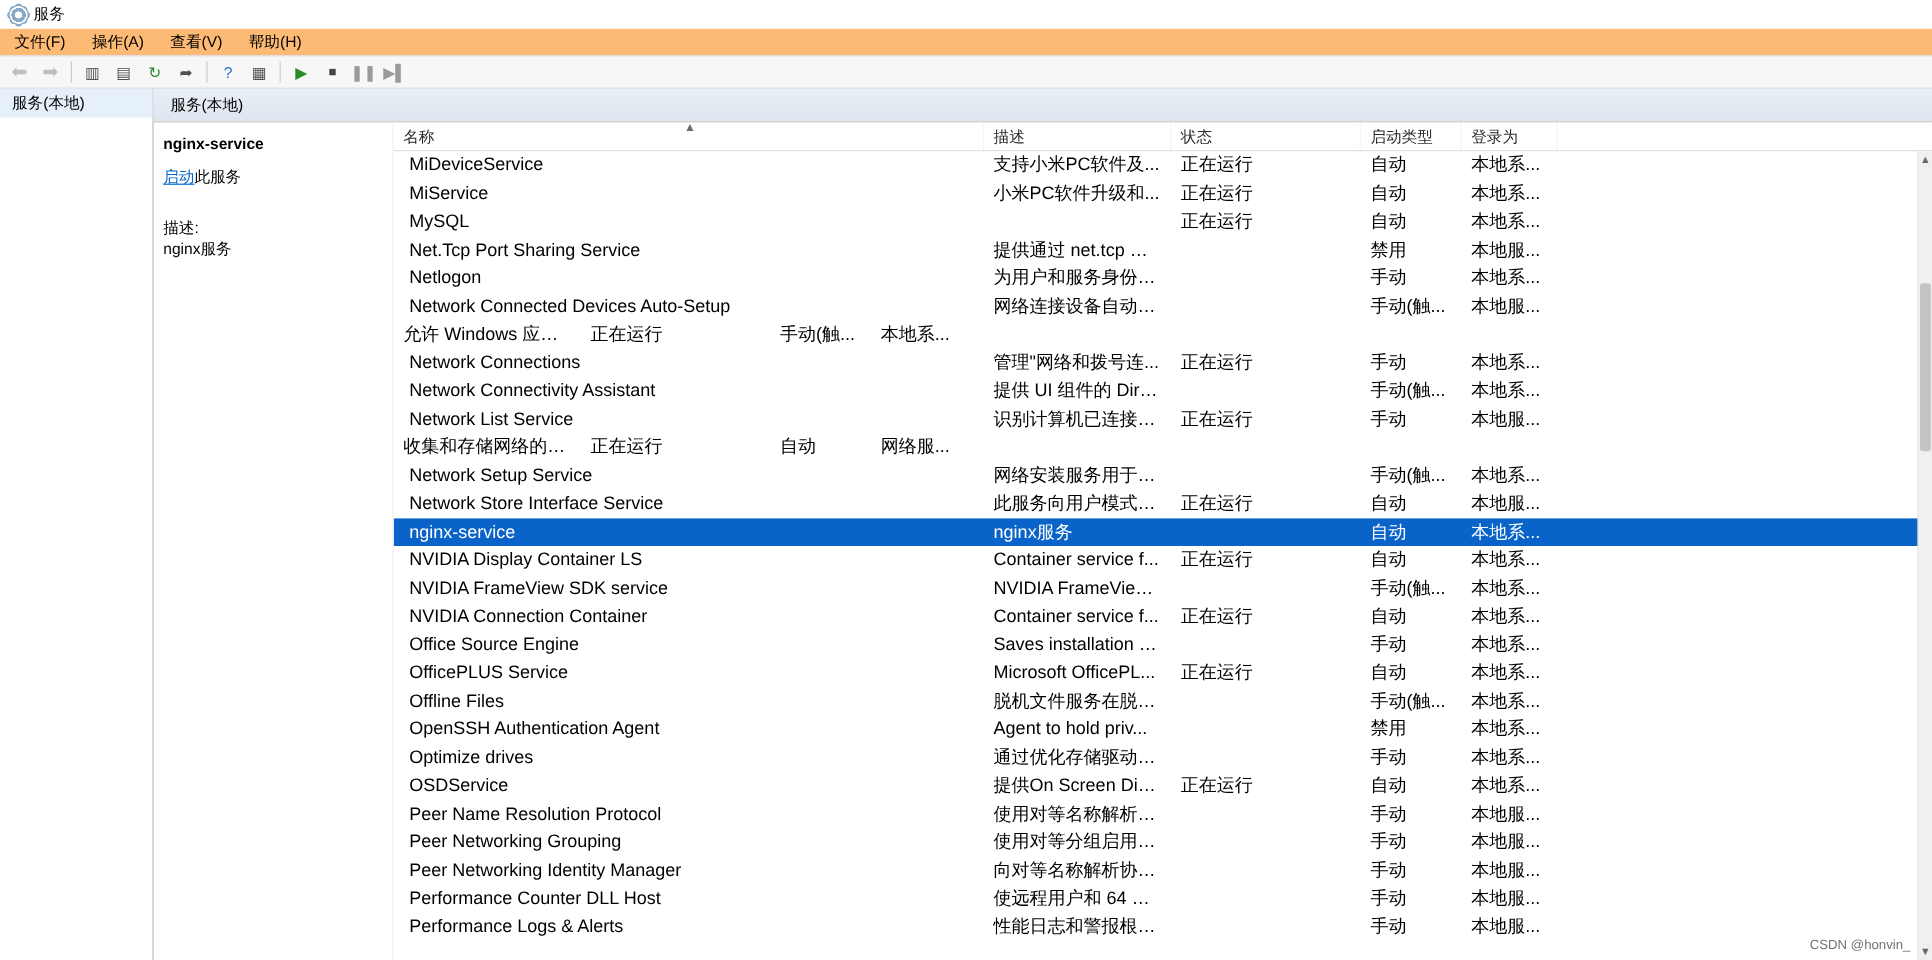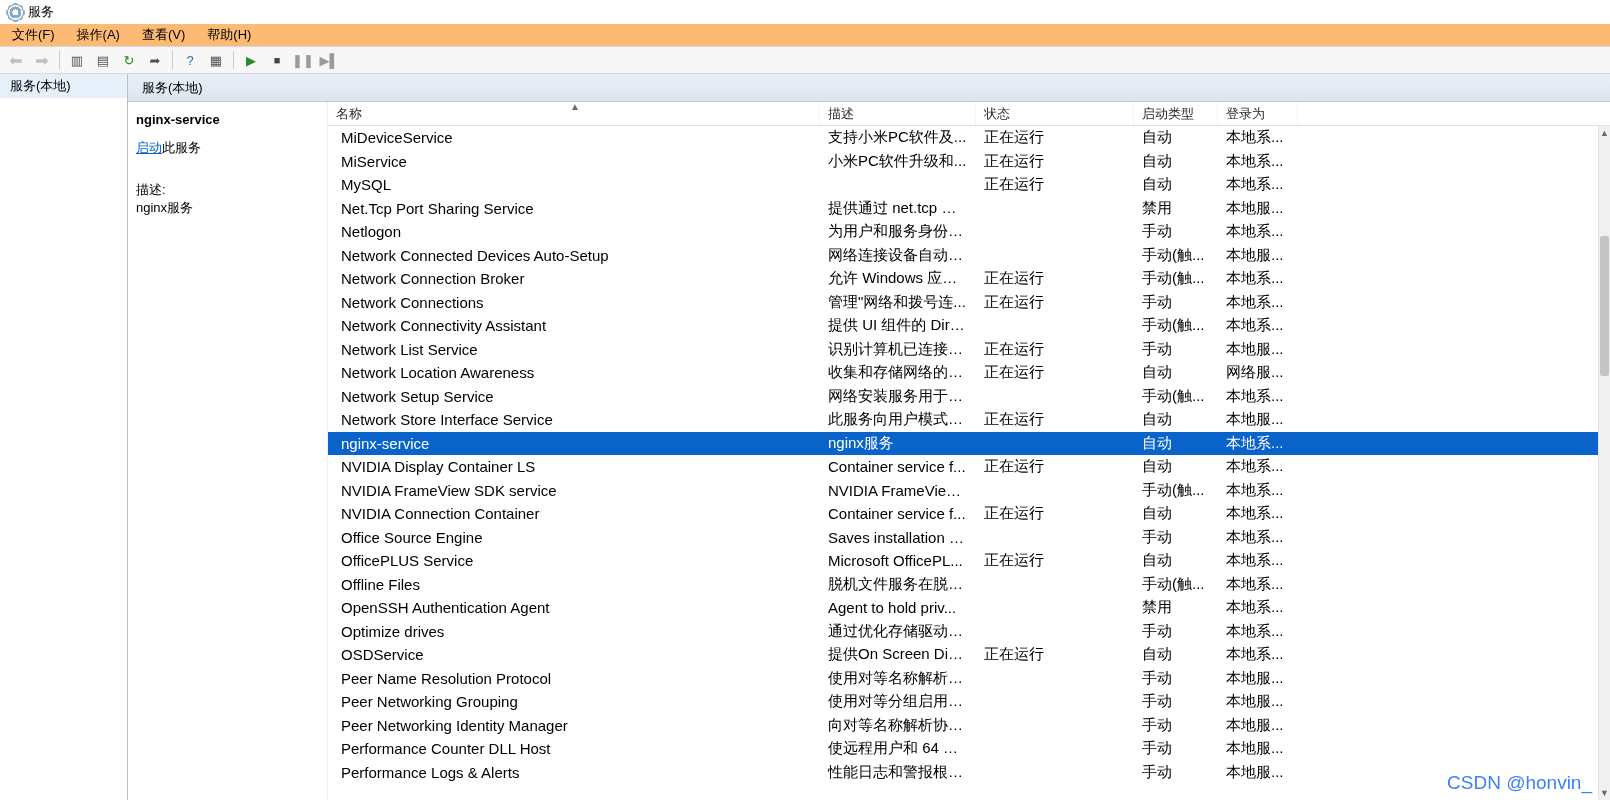--- a/index.html
+++ b/index.html
@@ -97,21 +97,21 @@
   .row .cell-logon{ width: 80px; }
   .cell { overflow: hidden; white-space: nowrap; text-overflow: ellipsis; }
   .scrollbar {
     position:absolute; right:0; top:24px; bottom:0; width:12px;
     background:#f0f0f0; border-left:1px solid #e4e4e4;
   }
   .scroll-thumb{ position:absolute; left:1px; right:1px; top:110px; height:140px; background:#c4c4c4; border-radius:2px;}
   .scroll-btn{position:absolute; left:0; right:0; height:14px; display:flex;align-items:center;justify-content:center;font-size:9px;color:#666;}
   .scroll-btn.up{top:0;} .scroll-btn.down{bottom:0;}
   .watermark {
-    position: fixed; right: 18px; bottom: 6px; color: #3b82f6; font-size: 19px;
+    position: fixed; right: 18px; bottom: 6px; color: #737373; font-size: 11px;
     font-family: Arial,sans-serif;
   }
 </style>
 </head>
 <body>
 
 <div class="titlebar">
   <span class="icon">
       <span class="gear"></span>
     </span>
@@ -256,24 +256,20 @@
               <div class="cell-name">
                 <span class="icon"><span class="gear small"></span></span>
                 <span>Network Connected Devices Auto-Setup</span>
               </div>
               <div class="cell cell-desc">网络连接设备自动安...</div>
               <div class="cell cell-stat"></div>
               <div class="cell cell-start">手动(触...</div>
               <div class="cell cell-logon">本地服...</div>
             </div>
             <div class="row">
-              <div class="cell-name">
-                <span class="icon"><span class="gear small"></span></span>
-                <span>Network Connection Broker</span>
-              </div>
               <div class="cell cell-desc">允许 Windows 应用...</div>
               <div class="cell cell-stat">正在运行</div>
               <div class="cell cell-start">手动(触...</div>
               <div class="cell cell-logon">本地系...</div>
             </div>
             <div class="row">
               <div class="cell-name">
                 <span class="icon"><span class="gear small"></span></span>
                 <span>Network Connections</span>
               </div>
@@ -296,24 +292,20 @@
               <div class="cell-name">
                 <span class="icon"><span class="gear small"></span></span>
                 <span>Network List Service</span>
               </div>
               <div class="cell cell-desc">识别计算机已连接的...</div>
               <div class="cell cell-stat">正在运行</div>
               <div class="cell cell-start">手动</div>
               <div class="cell cell-logon">本地服...</div>
             </div>
             <div class="row">
-              <div class="cell-name">
-                <span class="icon"><span class="gear small"></span></span>
-                <span>Network Location Awareness</span>
-              </div>
               <div class="cell cell-desc">收集和存储网络的配...</div>
               <div class="cell cell-stat">正在运行</div>
               <div class="cell cell-start">自动</div>
               <div class="cell cell-logon">网络服...</div>
             </div>
             <div class="row">
               <div class="cell-name">
                 <span class="icon"><span class="gear small"></span></span>
                 <span>Network Setup Service</span>
               </div>

